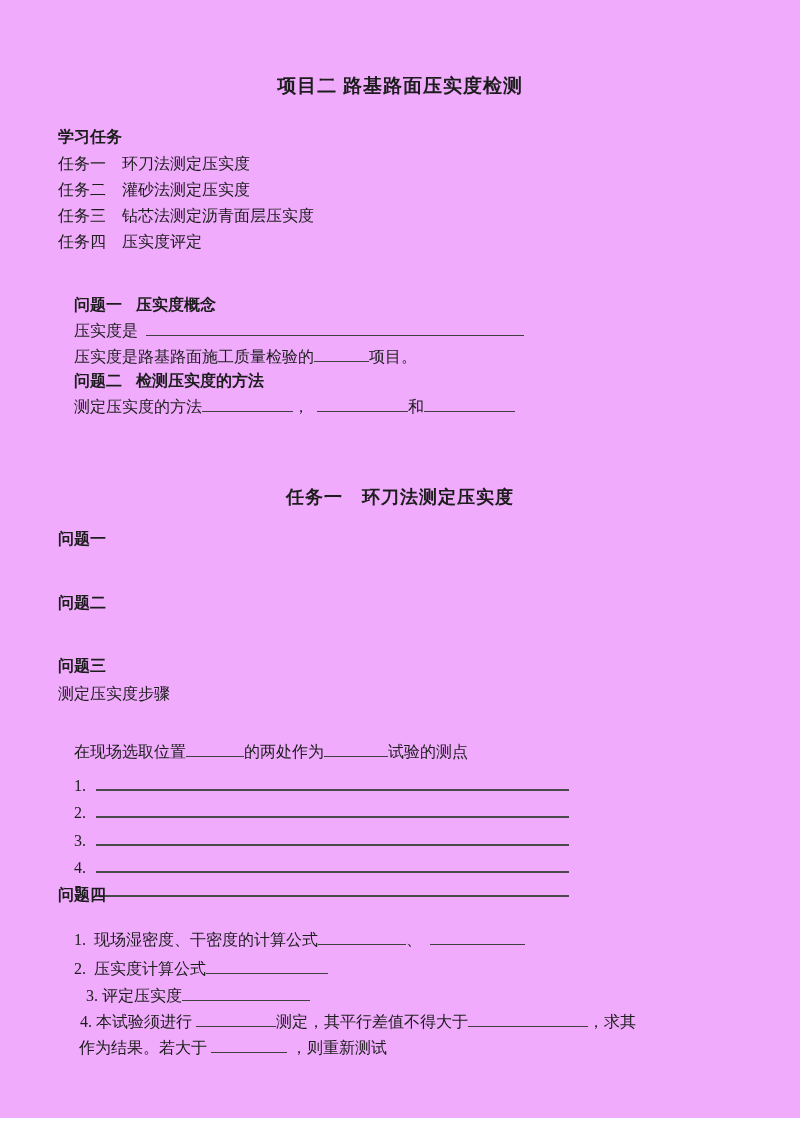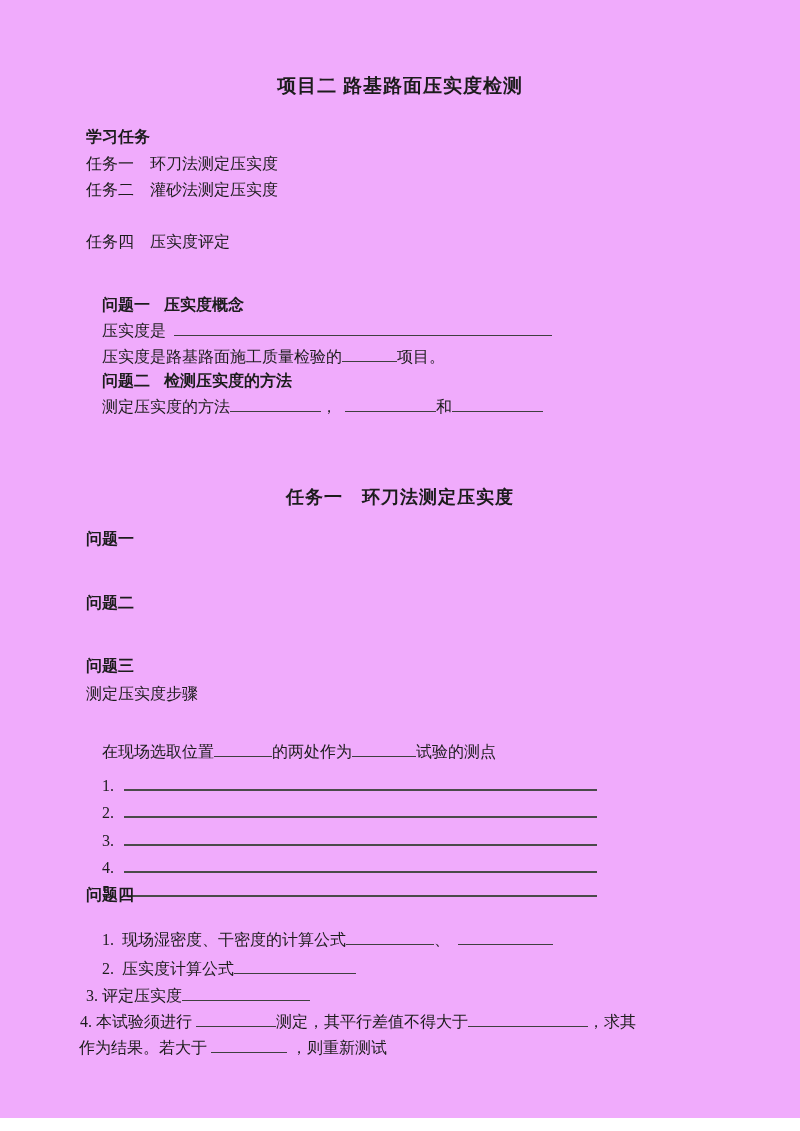--- a/index.html
+++ b/index.html
@@ -7,21 +7,21 @@
     position:relative;
     width:800px;height:1118px;
     background:#f0abfc;
     font-family:"Liberation Serif","DejaVu Serif",serif;
     font-size:16px;
     color:#1c1c1c;
     overflow:hidden;
   }
   .ln{
     position:absolute;
-    left:86px;
+    left:58px;
     line-height:20px;
     white-space:pre;
   }
   .center{
     left:0;width:800px;text-align:center;
   }
   .bold{font-weight:700;}
   .doc-title{font-size:19px;letter-spacing:1px;}
   .sec-title{font-size:18px;letter-spacing:1px;}
   .sub{margin-left:14px;font-weight:bold;}
@@ -42,20 +42,21 @@
 </head>
 <body>
 
 <div id="page">
 
   <div class="ln center bold doc-title" style="top:76px">项目二 路基路面压实度检测</div>
 
   <div class="ln bold" style="top:127px">学习任务</div>
   <div class="ln" style="top:154px">任务一　环刀法测定压实度</div>
   <div class="ln" style="top:180px">任务二　灌砂法测定压实度</div>
+  <div class="ln" style="top:206px">任务三　钻芯法测定沥青面层压实度</div>
   <div class="ln" style="top:232px">任务四　压实度评定</div>
 
   <div class="ln" style="top:275px">
     <span class="bold">问题一</span><span class="sub">压实度概念</span>
   </div>
   <div class="ln" style="top:300px">
     <span>压实度是</span><span class="bl gap" style="width:378px"></span>
   </div>
   <div class="ln" style="top:326px">
     <span>压实度是路基路面施工质量检验的</span><span class="bl" style="width:55px"></span><span>项目。</span>

